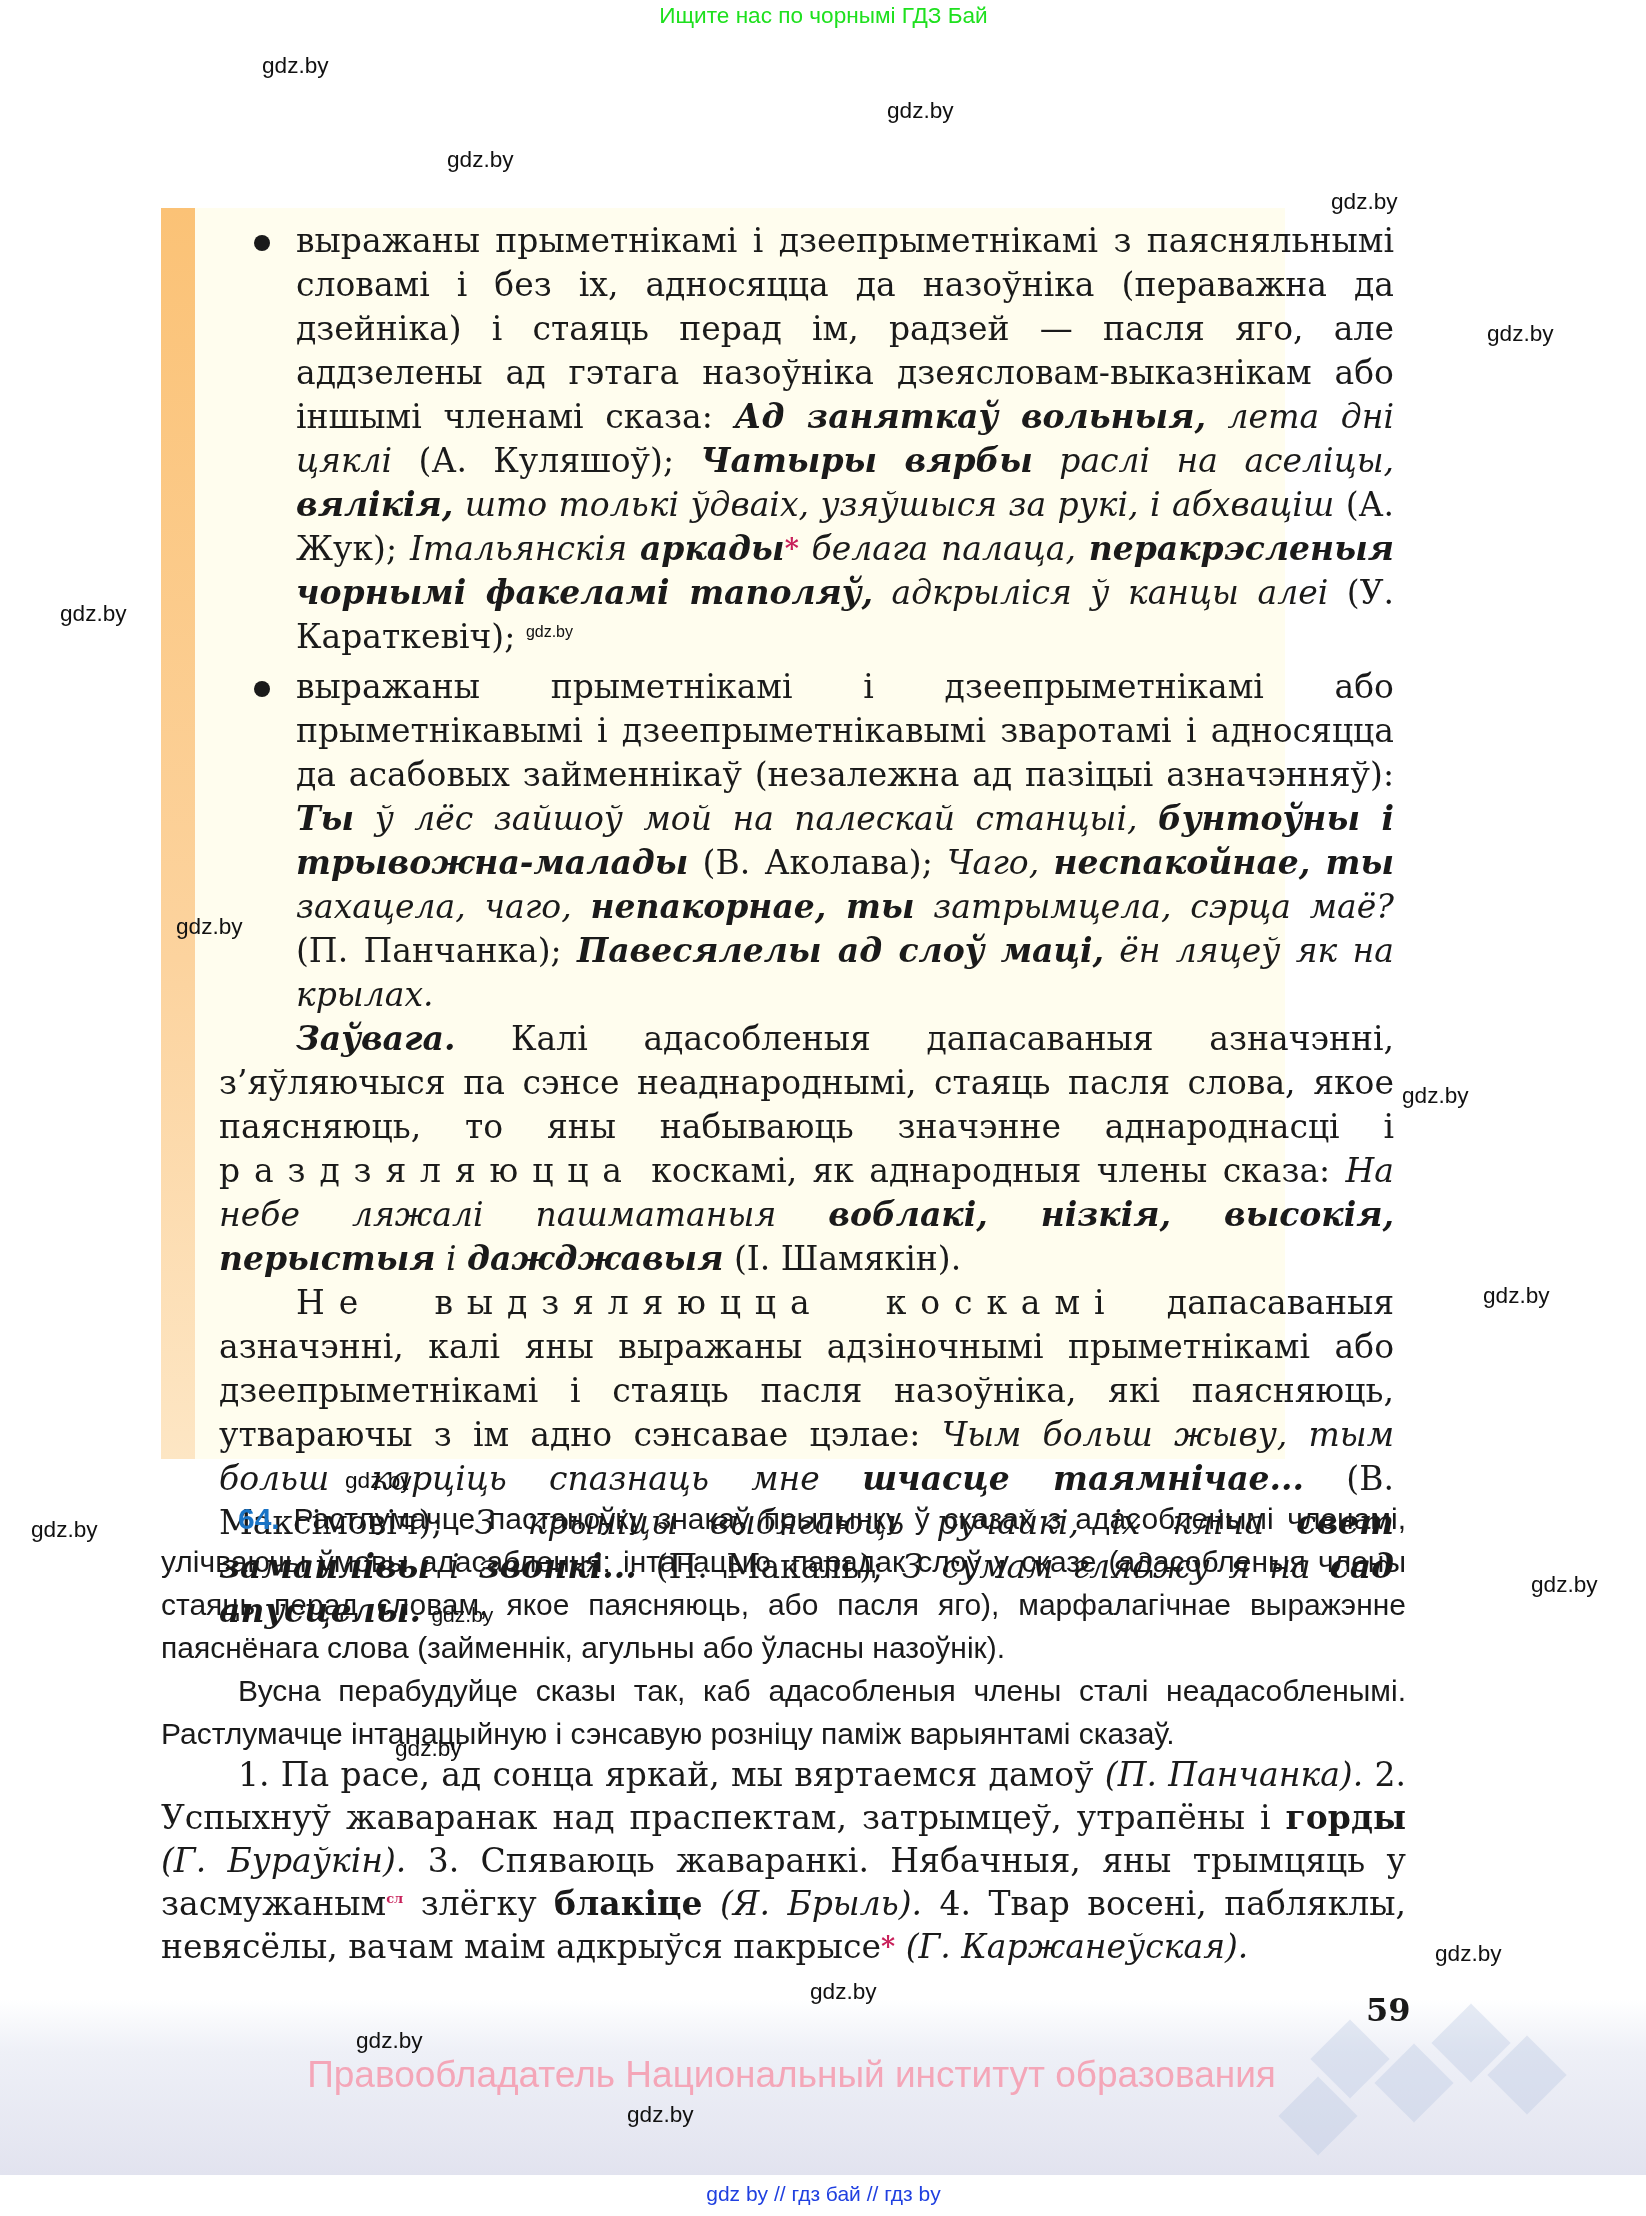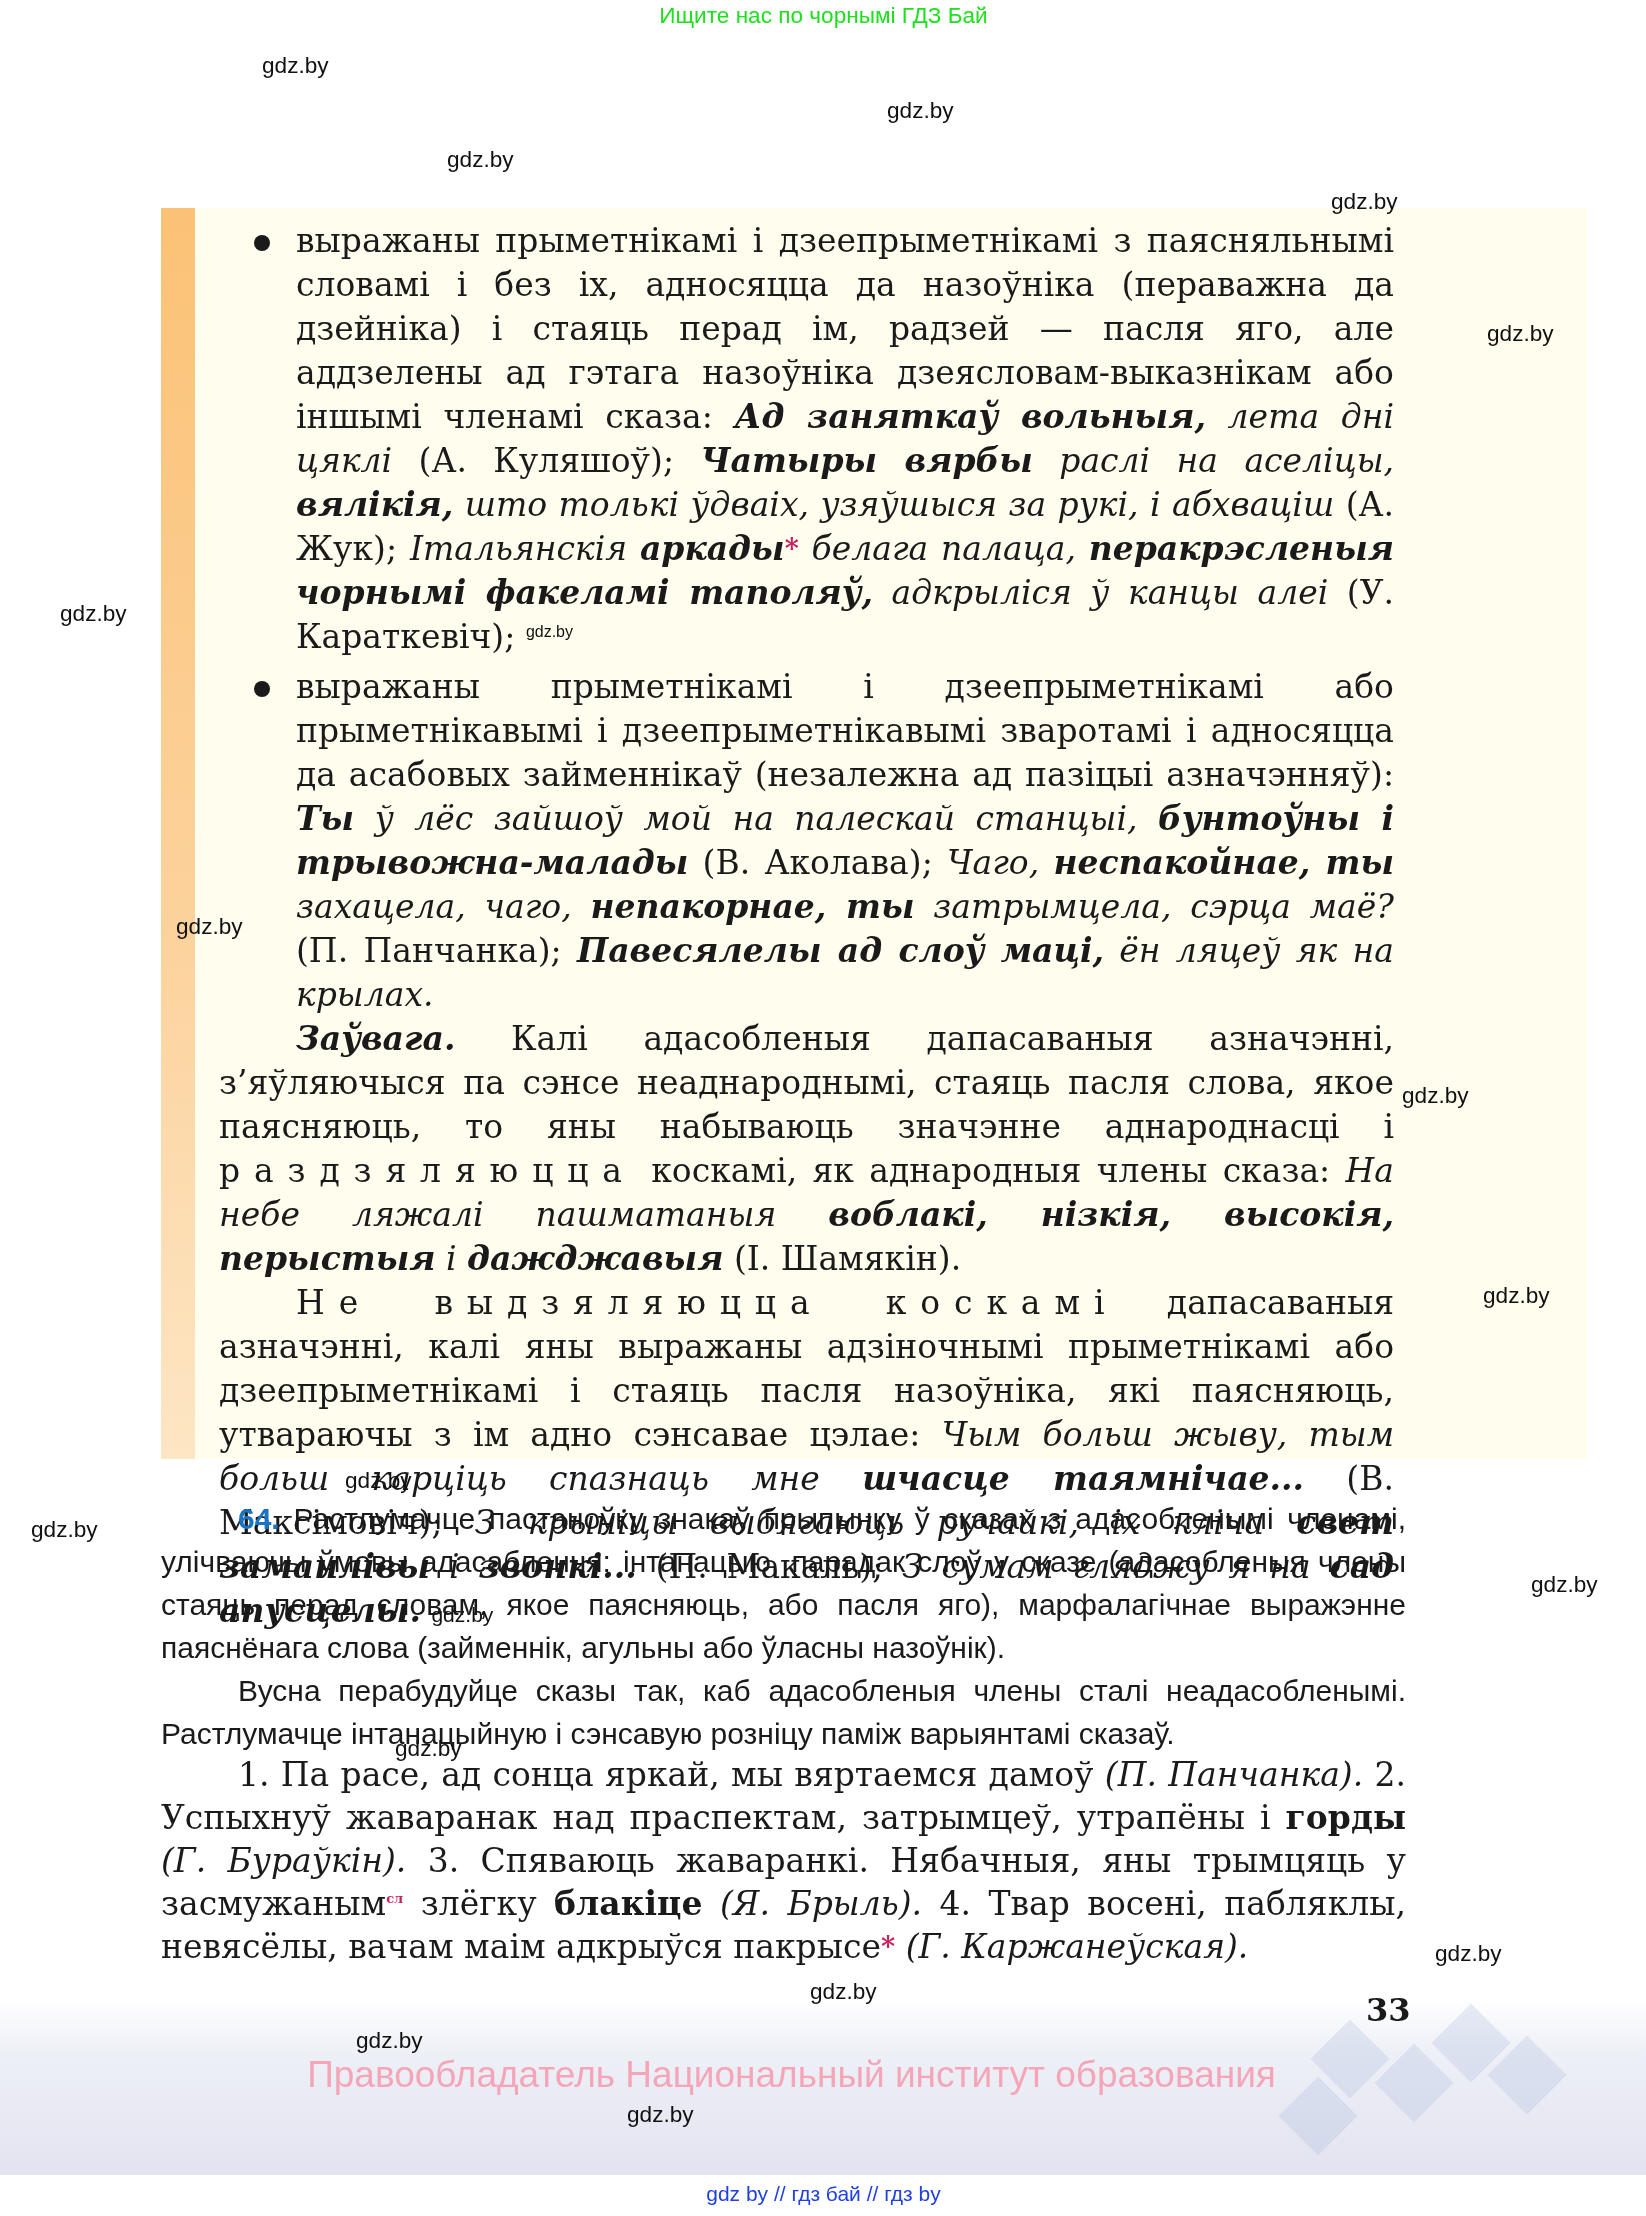--- a/index.html
+++ b/index.html
@@ -12,21 +12,21 @@
   .top-banner {
     position:absolute; left:0; top:3.2px; width:1647px; text-align:center;
     font-family:"Liberation Sans", sans-serif; font-size:22.6px; color:#1ee01e;
   }
   .wm {
     position:absolute; font-family:"Liberation Sans", sans-serif;
     font-size:22.6px; color:#111; white-space:nowrap;
   }
   .wm.small { font-size:16px; }
   .rule-box {
-    position:absolute; left:161px; top:208px; width:1426px; height:1251px;
+    position:absolute; left:161px; top:208px; width:1124px; height:1251px;
     background:#fffdee;
   }
   .rule-bar {
     position:absolute; left:0; top:0; width:34px; height:100%;
     background:linear-gradient(to bottom, #fbc276 0%, #fcd39e 60%, #fde6c4 100%);
   }
   .rule-text {
     position:absolute; left:58px; top:11.3px; width:1175px;
     font-size:33px; line-height:44px; text-align:justify;
   }
@@ -129,16 +129,16 @@
   </p>
 </div>
 
 <div class="page-footer">
   <div class="diamond" style="left:1322px;top:32px;"></div>
   <div class="diamond" style="left:1386px;top:56px;"></div>
   <div class="diamond" style="left:1290px;top:89px;"></div>
   <div class="diamond" style="left:1443px;top:16px;"></div>
   <div class="diamond" style="left:1499px;top:48px;"></div>
 </div>
-<div class="page-num">33</div>
+<div class="page-num">59</div>
 <div class="copyright">Правообладатель Национальный институт образования</div>
 <div class="bottom-links">gdz by  //  гдз бай  //  гдз by</div>
 
 
 </body></html>

